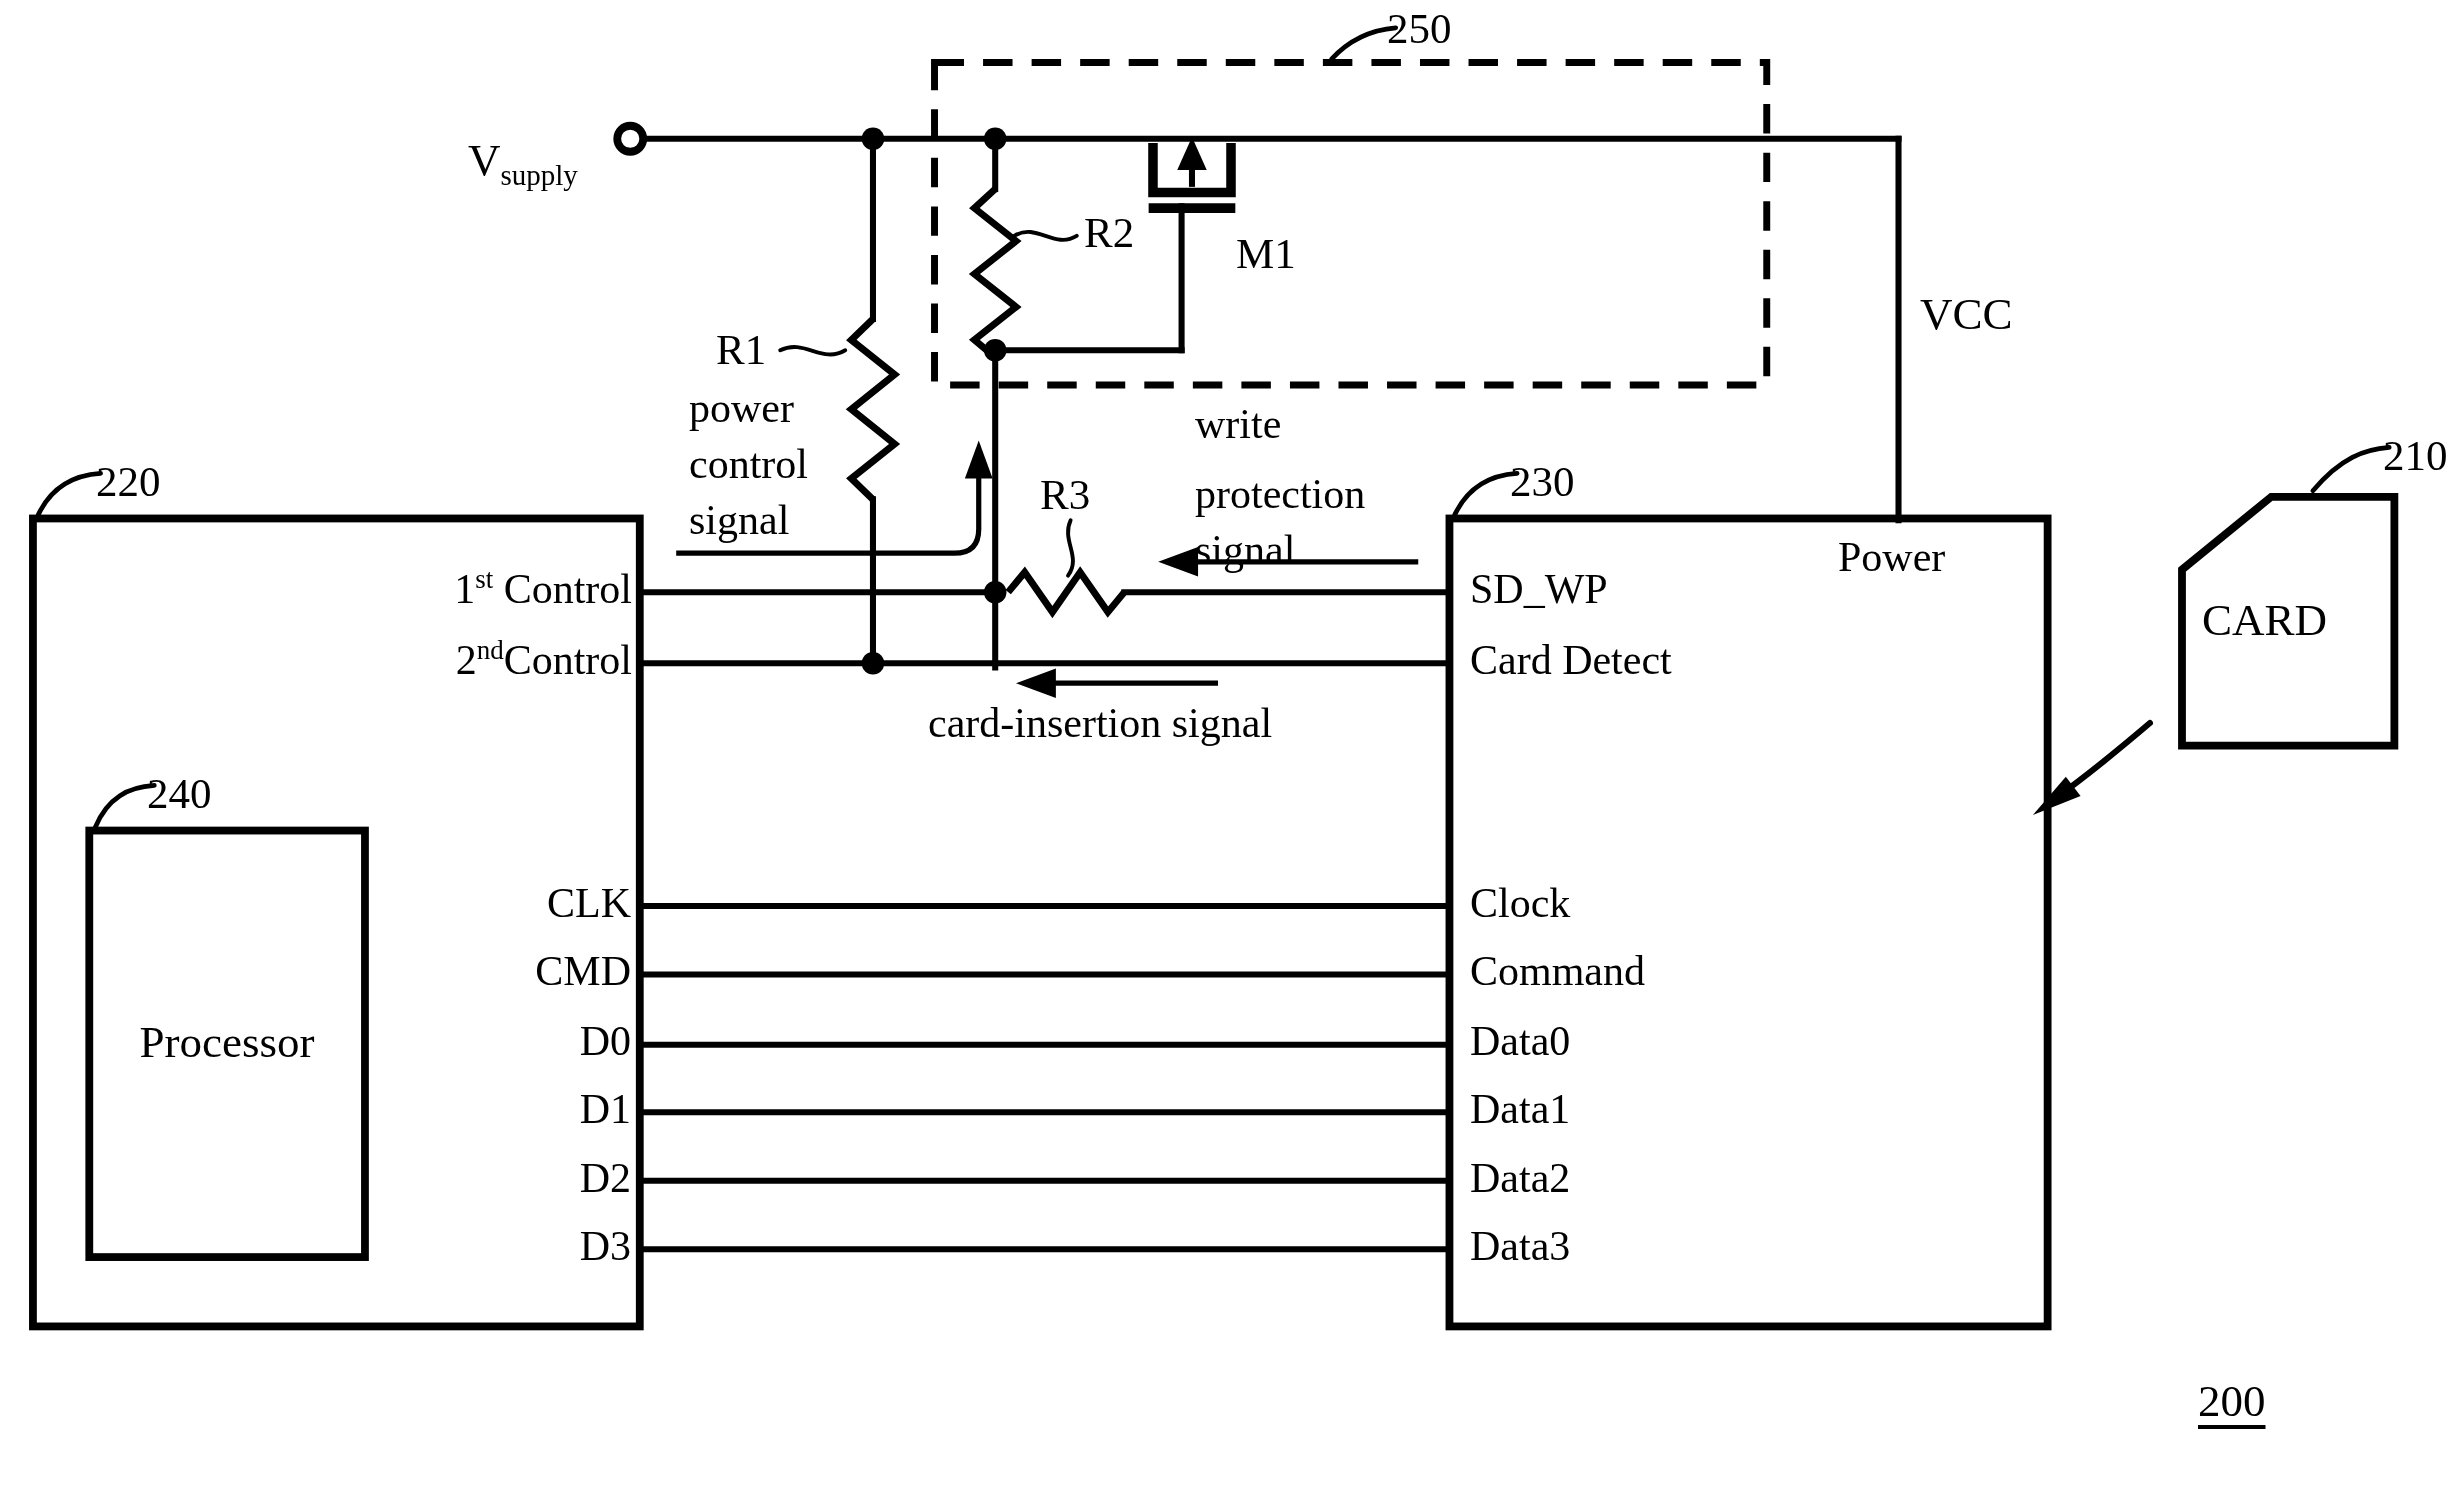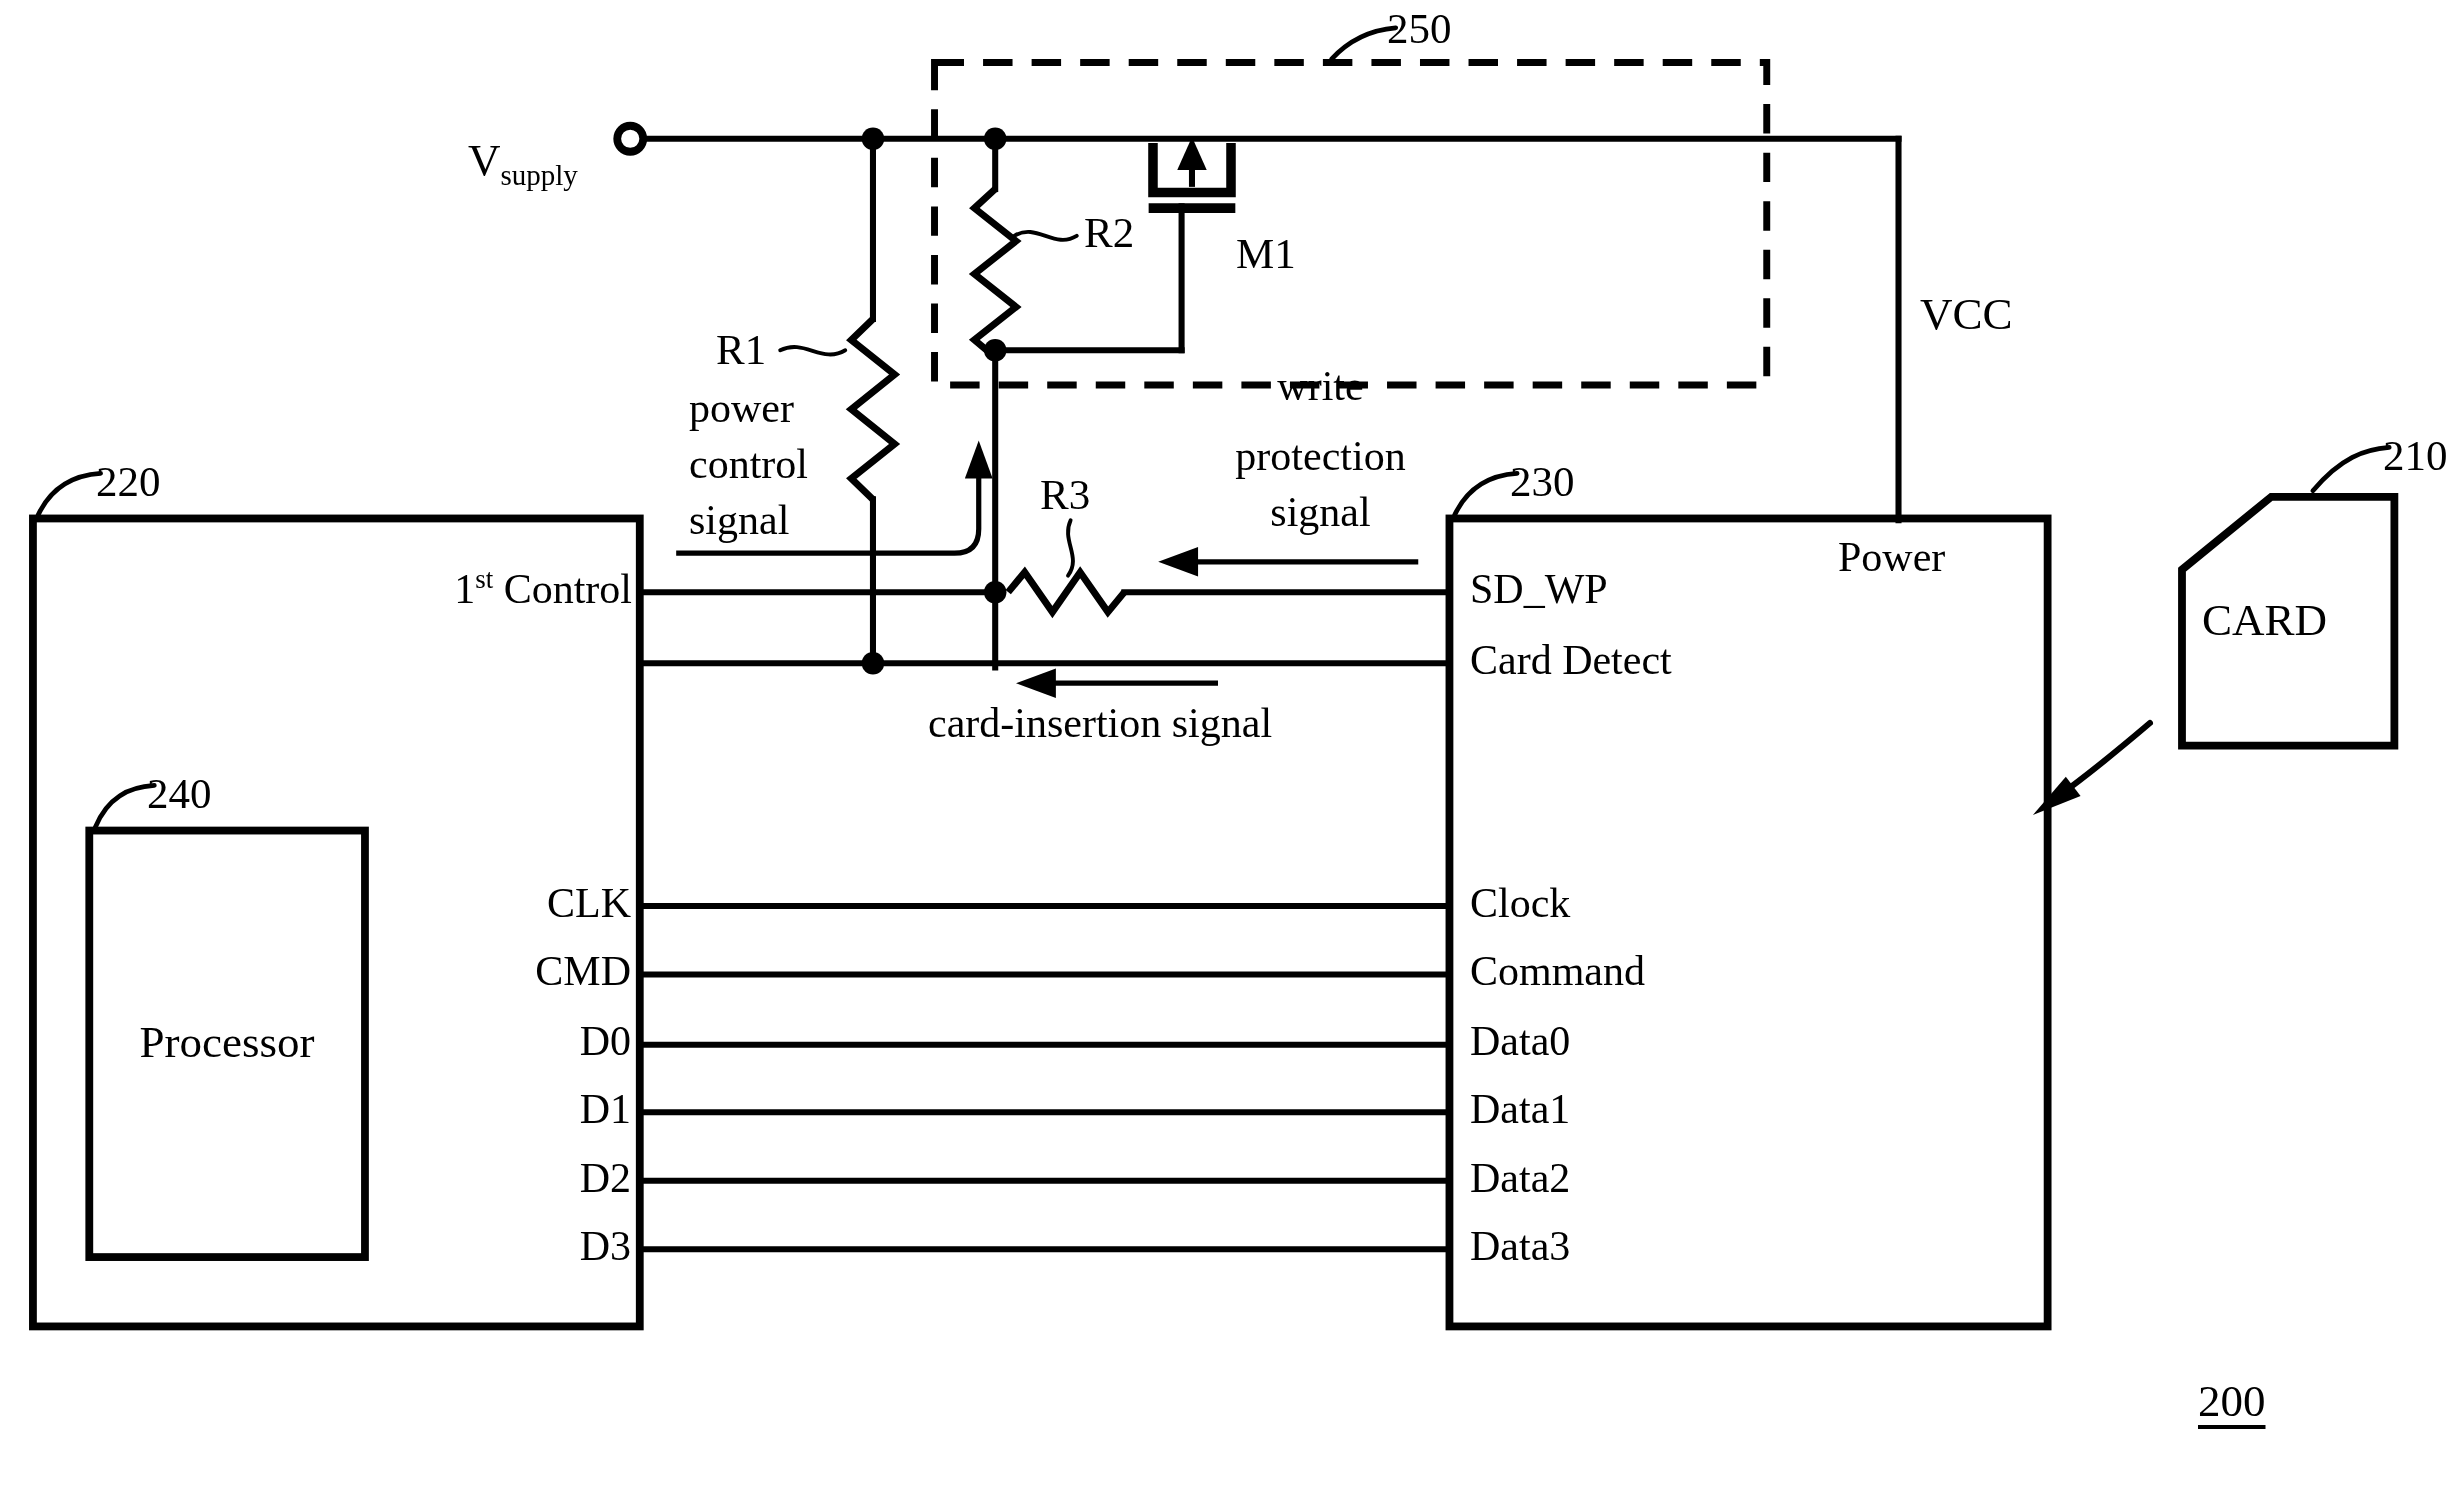--- a/index.html
+++ b/index.html
@@ -156,21 +156,21 @@
   <div class="lbl t-comp" style="left:1040px; top:473px;">R3</div>
 
   <div class="lbl t-big" style="left:1920px; top:292px;">VCC</div>
 
   <div class="lbl t-sig" style="left:689px; top:387px;">
     <div>power</div>
     <div style="margin-top:14px">control</div>
     <div style="margin-top:14px">signal</div>
   </div>
 
-  <div class="lbl t-sig" style="left:1195px; top:365px; text-align:center; width:251px;">
+  <div class="lbl t-sig" style="left:1195px; top:403px; width:251px;">
     <div>write</div>
     <div style="margin-top:28px">protection</div>
     <div style="margin-top:14px">signal</div>
   </div>
 
   <div class="lbl t-sig" style="left:928px; top:702px;">card-insertion signal</div>
 
   <div class="lbl t-ref" style="left:96px; top:460px;">220</div>
 
   <div class="lbl t-ref" style="left:147px; top:772px;">240</div>
@@ -182,20 +182,23 @@
   <div class="lbl t-ref" style="left:2383px; top:434px;">210</div>
 
   <div class="lbl t-big" style="left:2202px; top:598px;">CARD</div>
 
   <div class="lbl t-pin" style="left:1838px; top:536px;">Power</div>
 
   <div class="lbl t-200" style="left:2198px; top:1379px;">200</div>
 
   <div class="lbl t-pin r-align" style="left:224px; top:568px; width:408px;">
     <span>1</span><span class="sup">st</span>&nbsp;<span>Control</span>
+  </div>
+  <div class="lbl t-pin r-align" style="left:224px; top:639px; width:408px;">
+    <span>2</span><span class="sup">nd</span><span>Control</span>
   </div>
 
   <div class="lbl t-pin r-align" style="left:371px; top:882px; width:260px;">CLK</div>
   <div class="lbl t-pin r-align" style="left:371px; top:950px; width:260px;">CMD</div>
   <div class="lbl t-pin r-align" style="left:371px; top:1020px; width:260px;">D0</div>
   <div class="lbl t-pin r-align" style="left:371px; top:1088px; width:260px;">D1</div>
   <div class="lbl t-pin r-align" style="left:371px; top:1157px; width:260px;">D2</div>
   <div class="lbl t-pin r-align" style="left:371px; top:1225px; width:260px;">D3</div>
 
   <div class="lbl t-pin" style="left:1470px; top:568px;">SD_WP</div>

